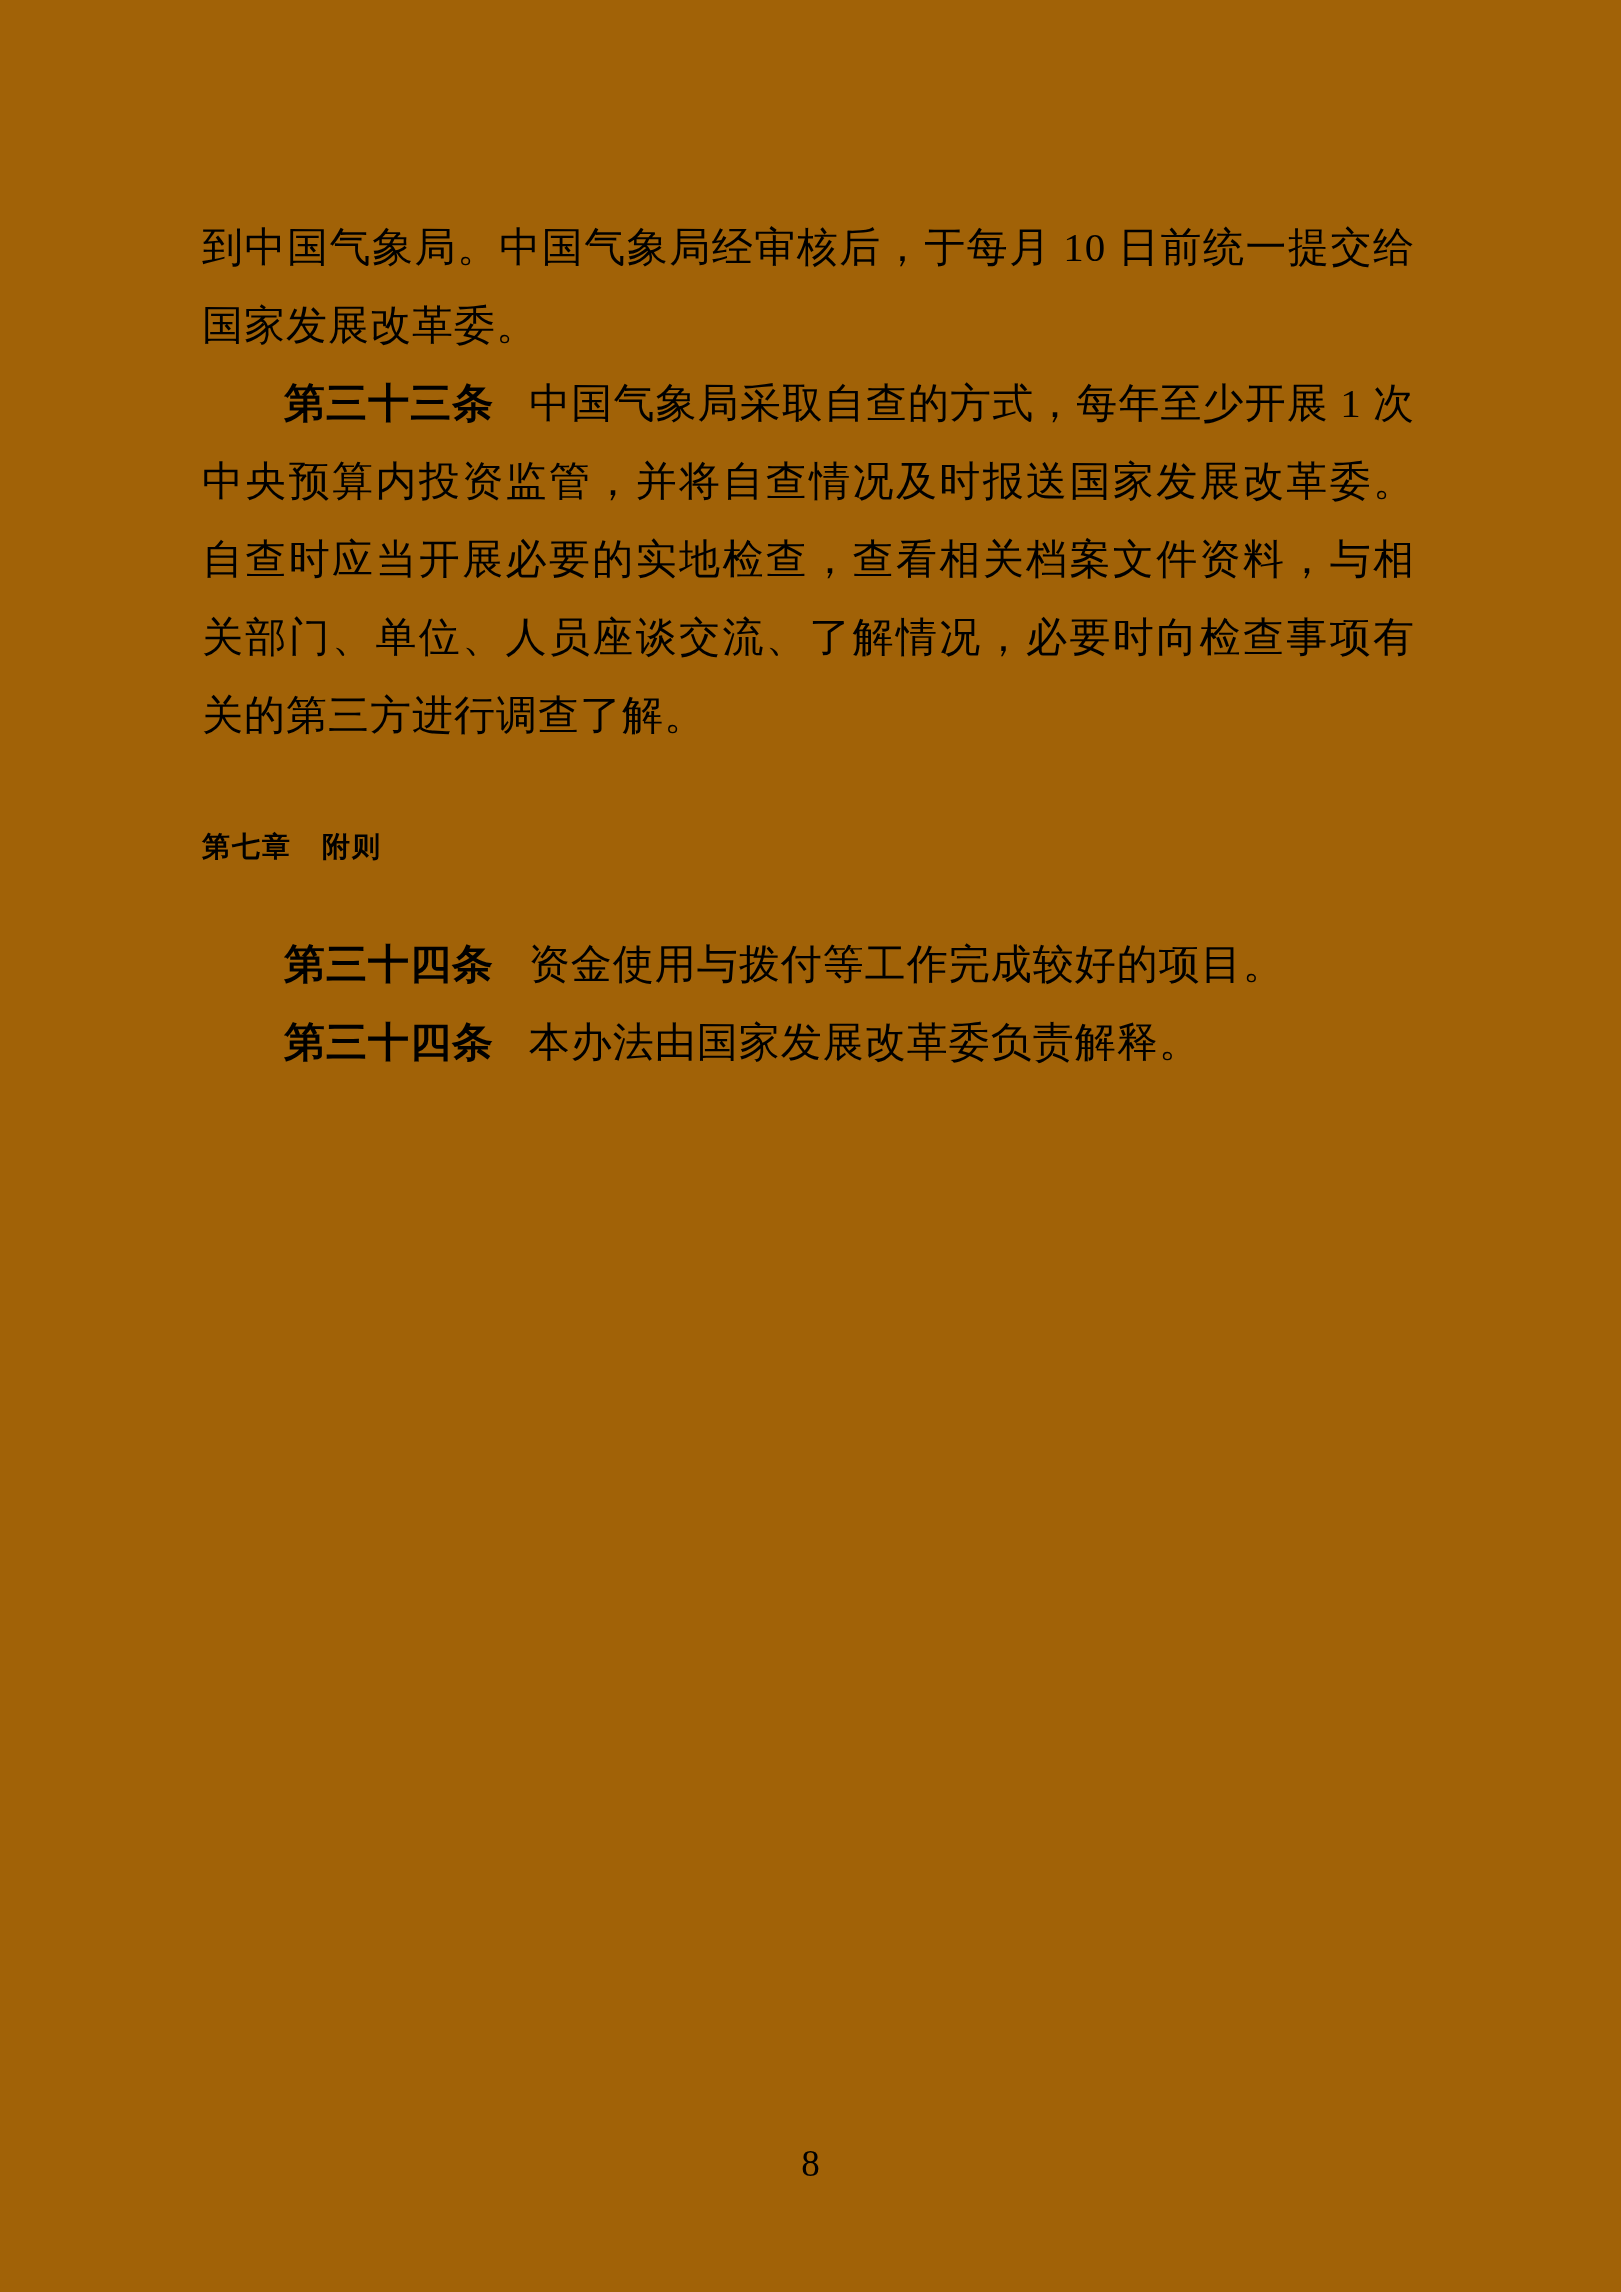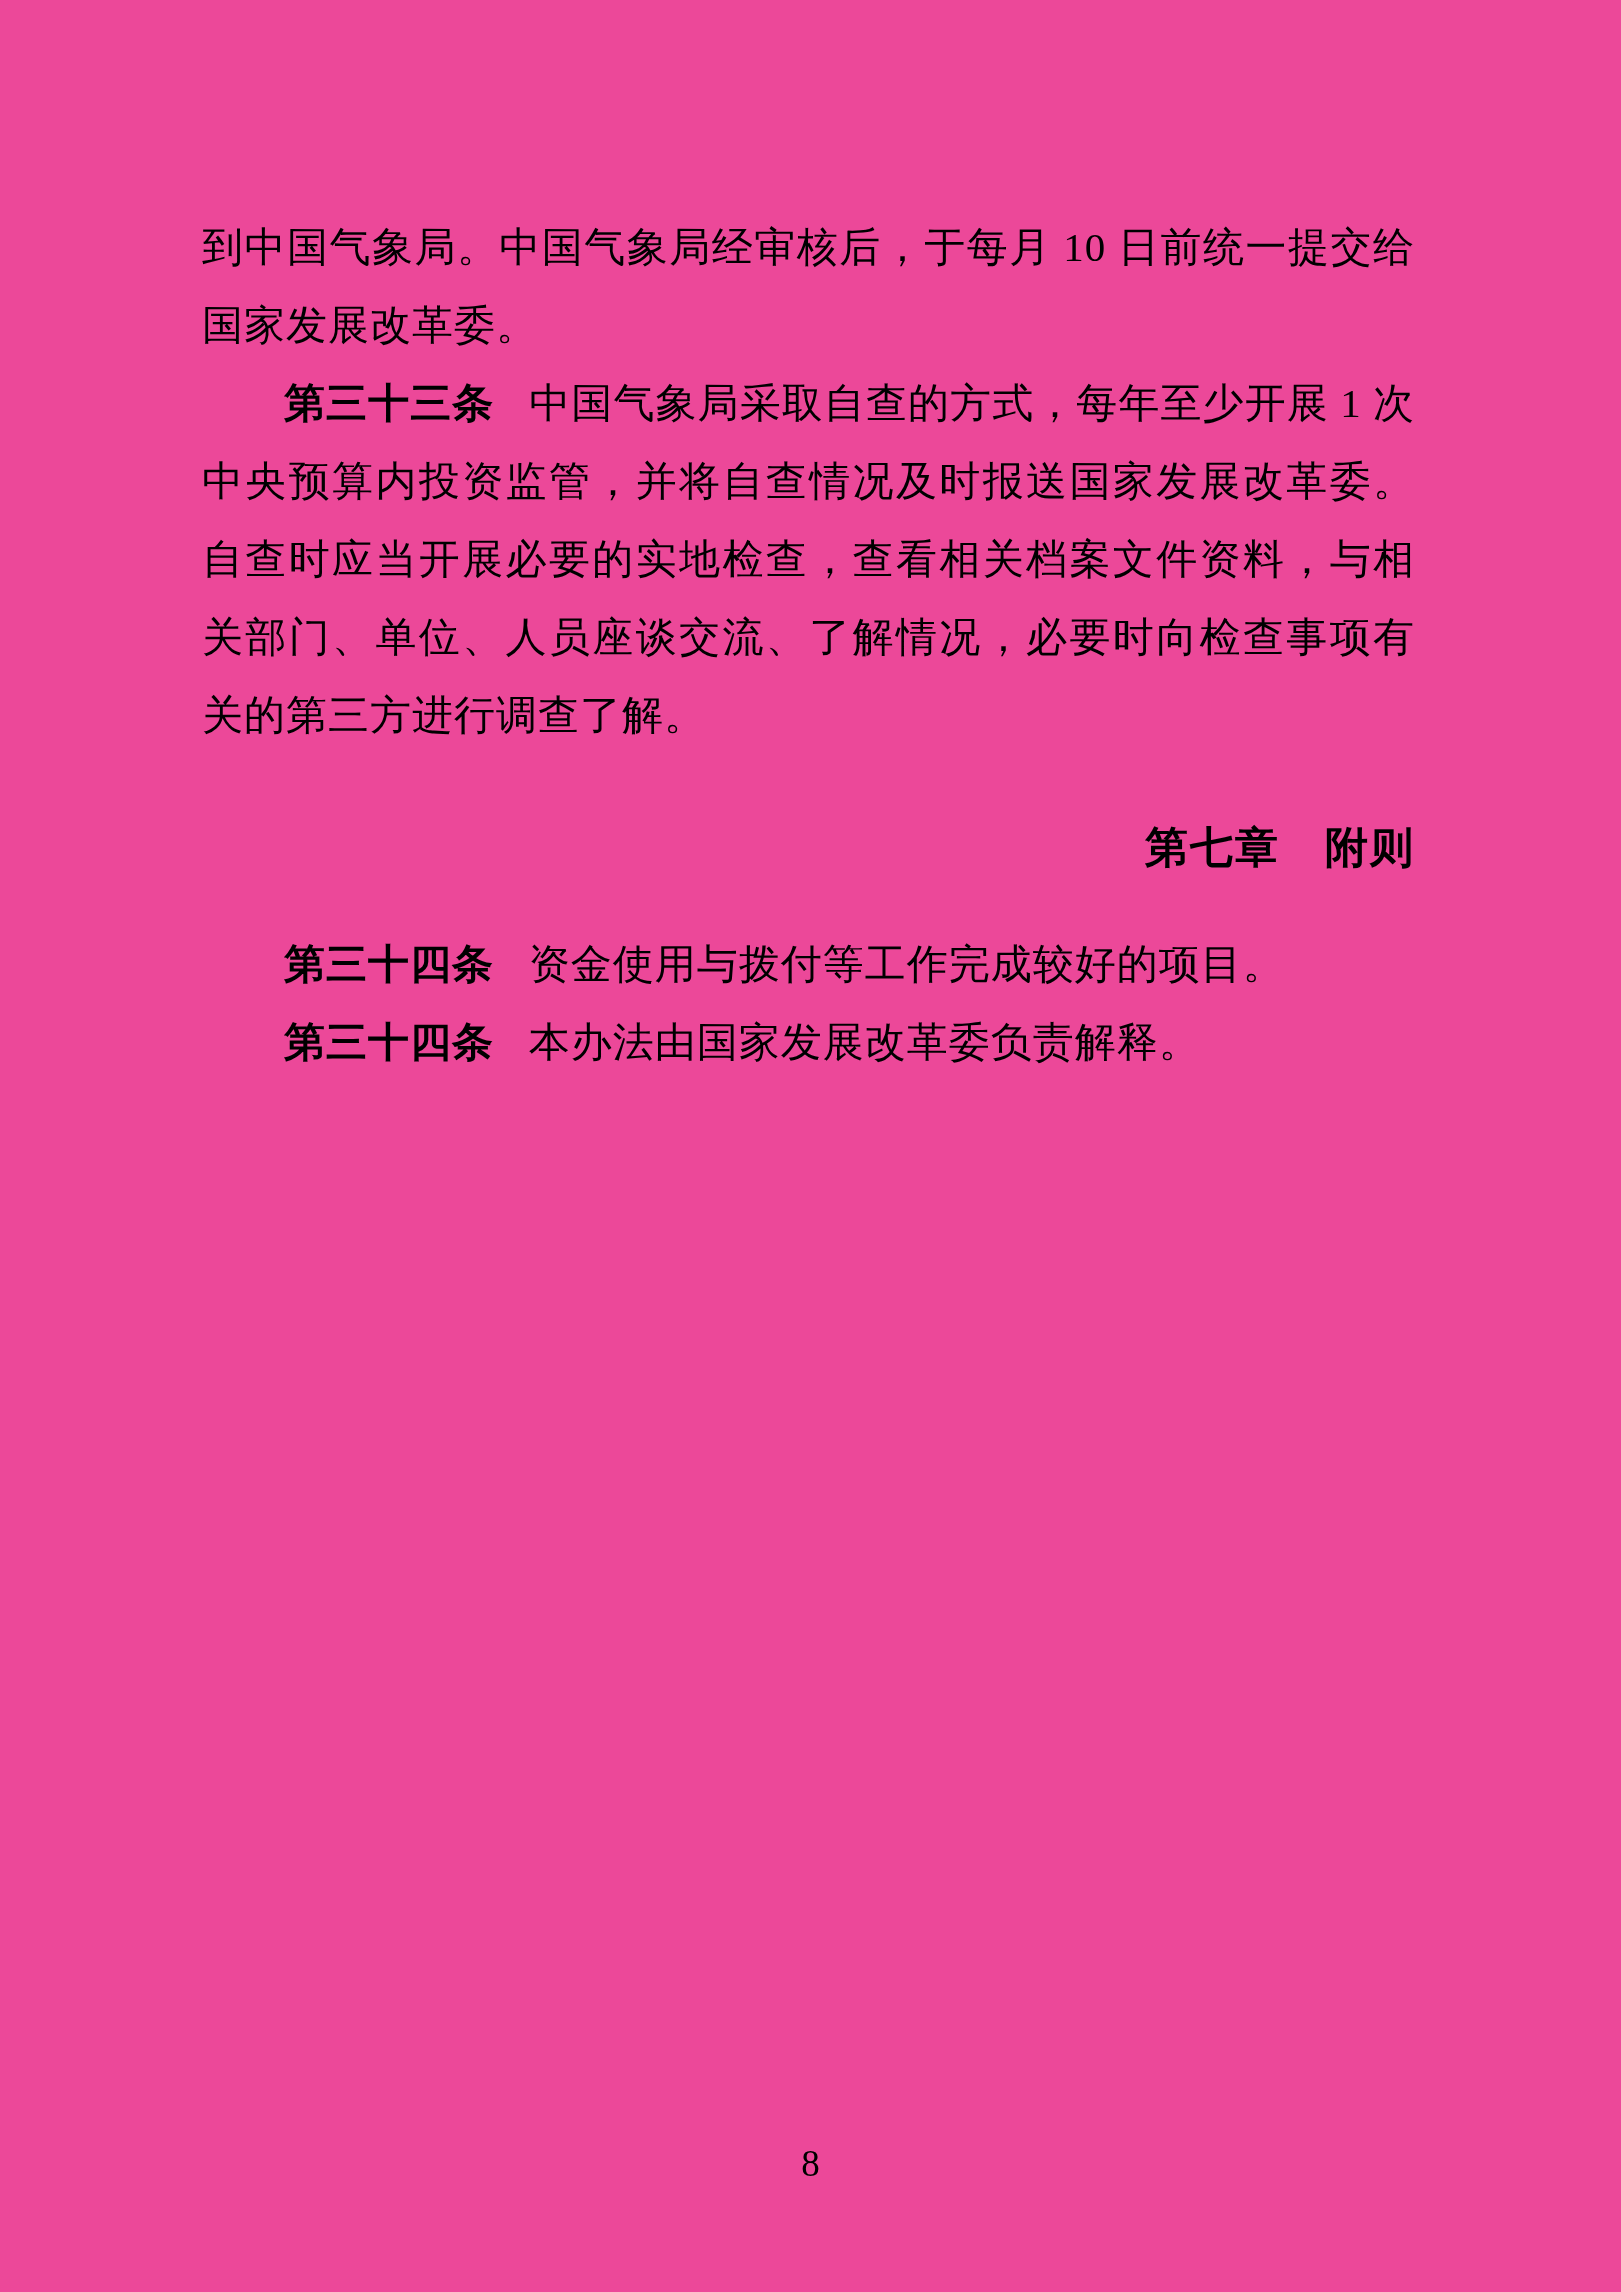--- a/index.html
+++ b/index.html
@@ -6,21 +6,21 @@
     margin: 0;
     padding: 0;
     background: #ffffff;
   }
   .page {
     position: relative;
     width: 1621px;
     height: 2293px;
     box-sizing: border-box;
     margin: 0 auto;
-    background: #ec4899;
+    background: #a16207;
     color: #000000;
     padding: 208px 206px 0 202px;
     font-family: "Liberation Serif", "DejaVu Serif", serif;
     font-size: 41px;
     line-height: 78px;
     overflow: hidden;
   }
   p.body {
     margin: 0;
     text-align: justify;
@@ -32,22 +32,22 @@
     text-indent: 2em;
   }
   .label {
     font-weight: bold;
     font-family: "Liberation Sans", "DejaVu Sans", sans-serif;
     margin-right: 0.85em;
   }
   h2.chapter {
     margin: 54px 0 39px 0;
     padding: 0;
-    text-align: right;
-    font-size: 43px;
+    text-align: left;
+    font-size: 28px;
     line-height: 78px;
     font-weight: bold;
     font-family: "Liberation Sans", "DejaVu Sans", sans-serif;
     letter-spacing: 2px;
   }
   .footer {
     position: absolute;
     left: 0;
     right: 0;
     top: 2135px;

